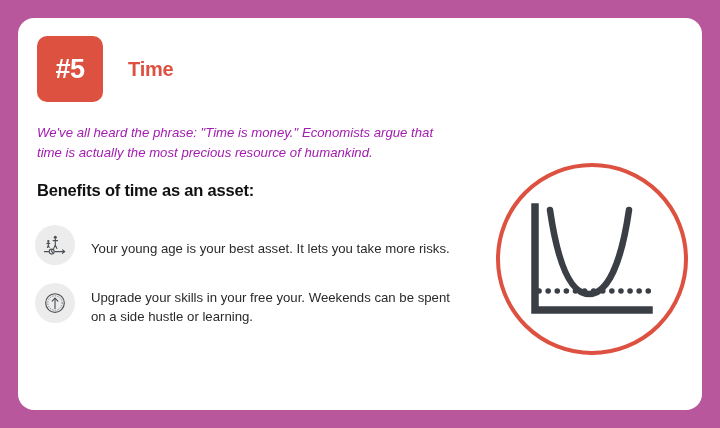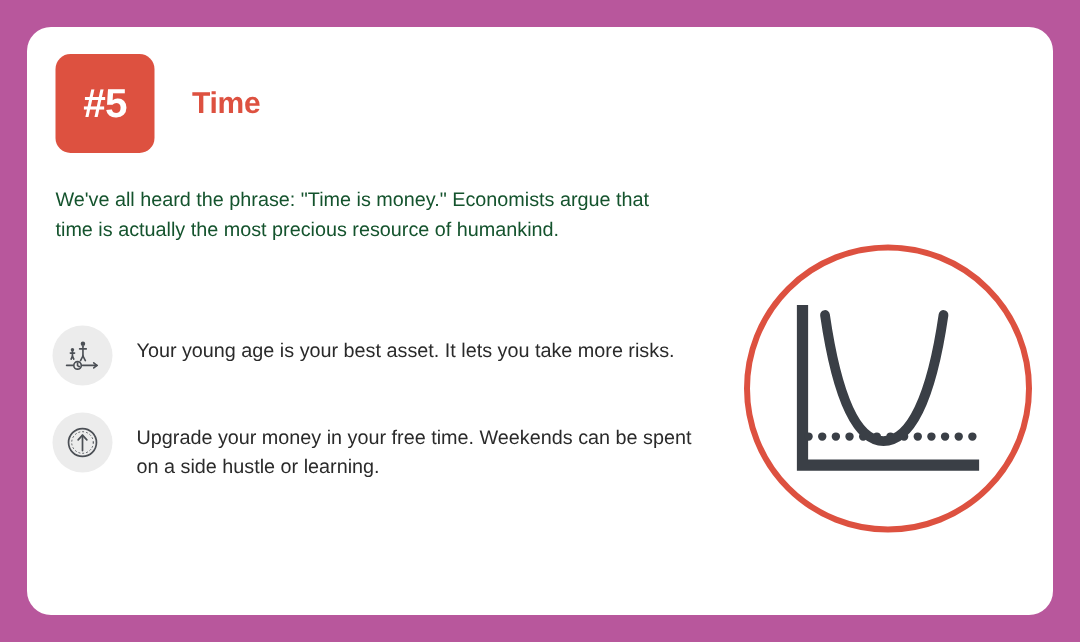--- a/index.html
+++ b/index.html
@@ -68,23 +68,24 @@
     font-weight: bold;
     letter-spacing: -0.2px;
   }
 
   
   .lead {
     position: absolute;
     left: 19px;
     top: 105px;
     width: 420px;
-    color: #14532d;
+    color: #a21caf;
     font-size: 13.2px;
     line-height: 20px;
+    font-style: italic;
   }
 
   .section-title {
     position: absolute;
     left: 19px;
     top: 163px;
     color: #111111;
     font-size: 16.5px;
     font-weight: bold;
     letter-spacing: -0.2px;
@@ -93,21 +94,21 @@
   
   .benefits {
     position: absolute;
     left: 17px;
     top: 197px;
     width: 445px;
   }
 
   .benefit {
     display: flex;
-    align-items: flex-start;
+    align-items: center;
     min-height: 58px;
   }
 
   .benefit-icon {
     flex: 0 0 auto;
     width: 40px;
     height: 40px;
     border-radius: 50%;
     background: #ececec;
     display: flex;
@@ -159,20 +160,21 @@
 
     <div class="header">
       <div class="badge">
         <span class="badge-text">#5</span>
       </div>
       <div class="header-title">Time</div>
     </div>
 
     <div class="lead">We've all heard the phrase: "Time is money." Economists argue that time is actually the most precious resource of humankind.</div>
 
+    <div class="section-title">Benefits of time as an asset:</div>
 
     <div class="benefits">
 
       <div class="benefit">
         <div class="benefit-icon">
           <svg width="24" height="24" viewBox="0 0 24 24" fill="none" stroke="#4b4f55" stroke-width="1.1" stroke-linecap="round">
 
             <circle cx="5.3" cy="8.1" r="1.15" fill="#4b4f55" stroke="none"></circle>
             <path d="M5.3 9.4v3.1"></path>
             <path d="M3.9 10.4h2.8"></path>
@@ -197,21 +199,21 @@
 
       <div class="benefit">
         <div class="benefit-icon">
           <svg width="24" height="24" viewBox="0 0 24 24" fill="none" stroke="#4b4f55" stroke-width="1.15" stroke-linecap="round" stroke-linejoin="round">
             <circle cx="12" cy="12" r="9.3"></circle>
             <circle cx="12" cy="12" r="7.2" stroke-width="0.6" stroke-dasharray="0.7 1.9"></circle>
             <path d="M12 17.4V7.3"></path>
             <path d="M9.1 10.2L12 7.1l2.9 3.1"></path>
           </svg>
         </div>
-        <div class="benefit-text">Upgrade your money in your free time. Weekends can be spent on a side hustle or learning.</div>
+        <div class="benefit-text">Upgrade your skills in your free your. Weekends can be spent on a side hustle or learning.</div>
       </div>
 
     </div>
 
     <div class="illustration">
       <div class="ring"></div>
       <svg class="glyph" viewBox="0 0 130 115" fill="none">
 
         <path d="M8 4 L8 107 L122 107" stroke="#3a3f46" stroke-width="7.5" stroke-linecap="square" stroke-linejoin="miter"></path>
 

